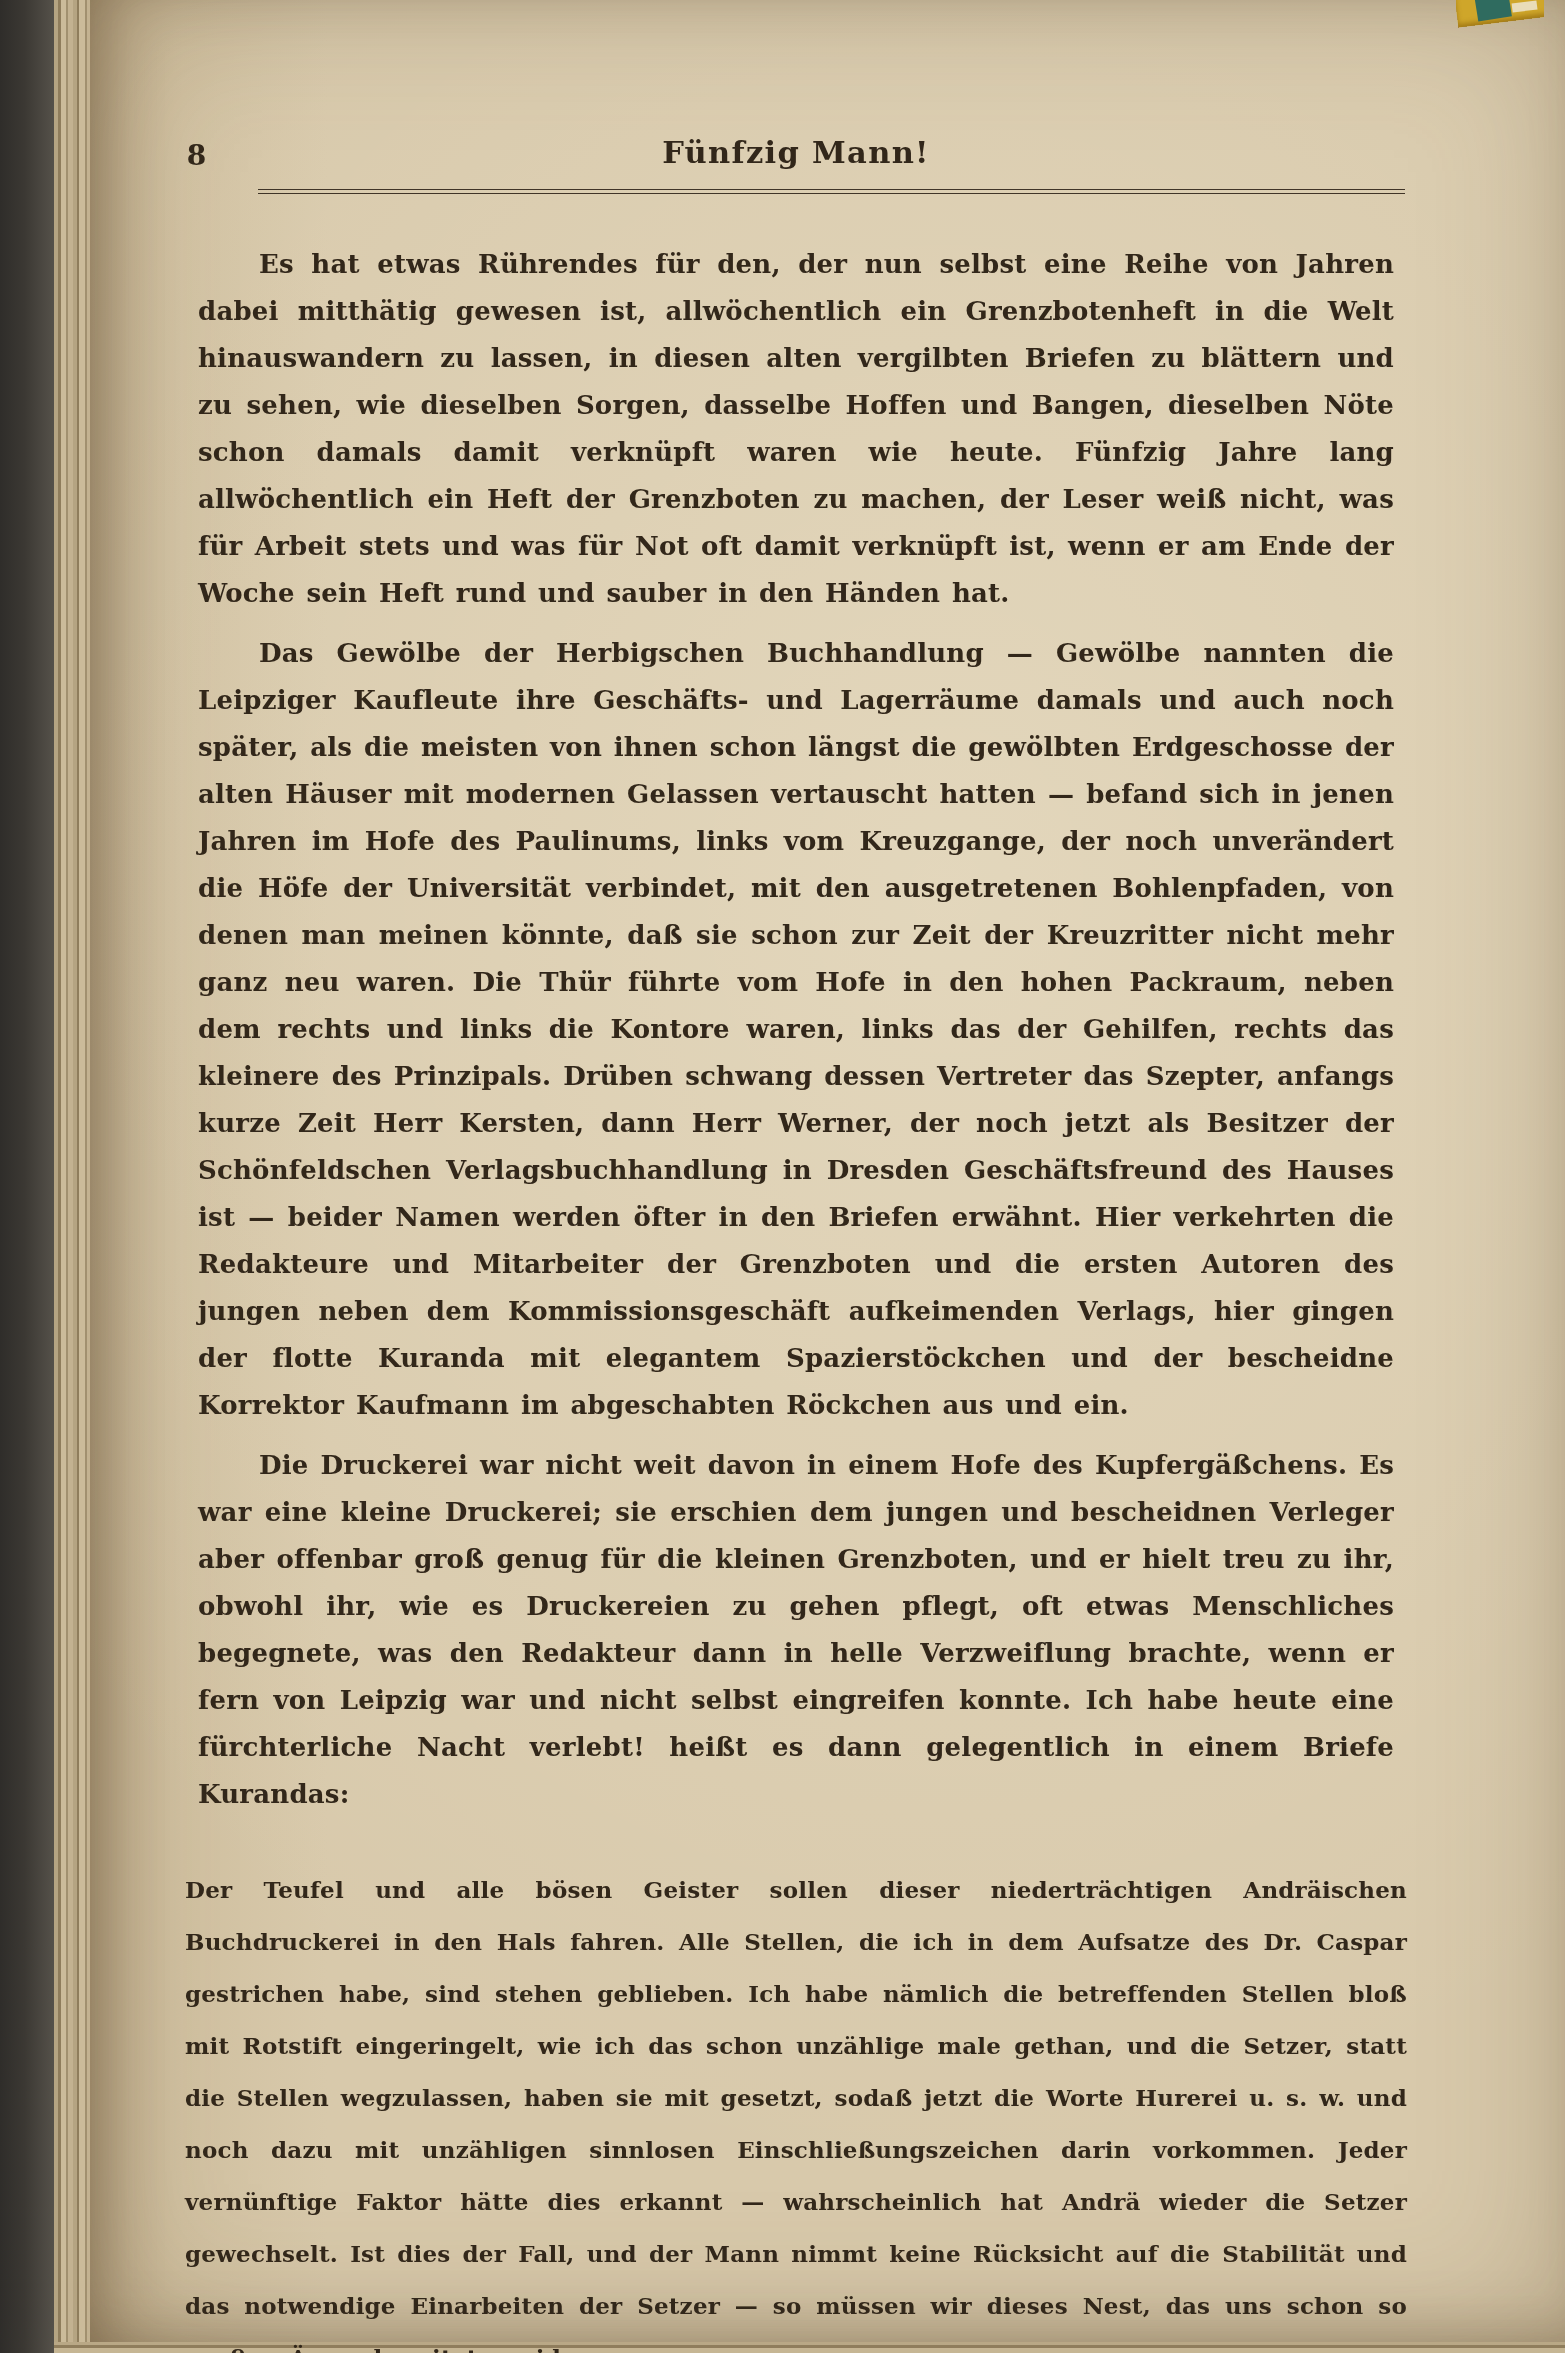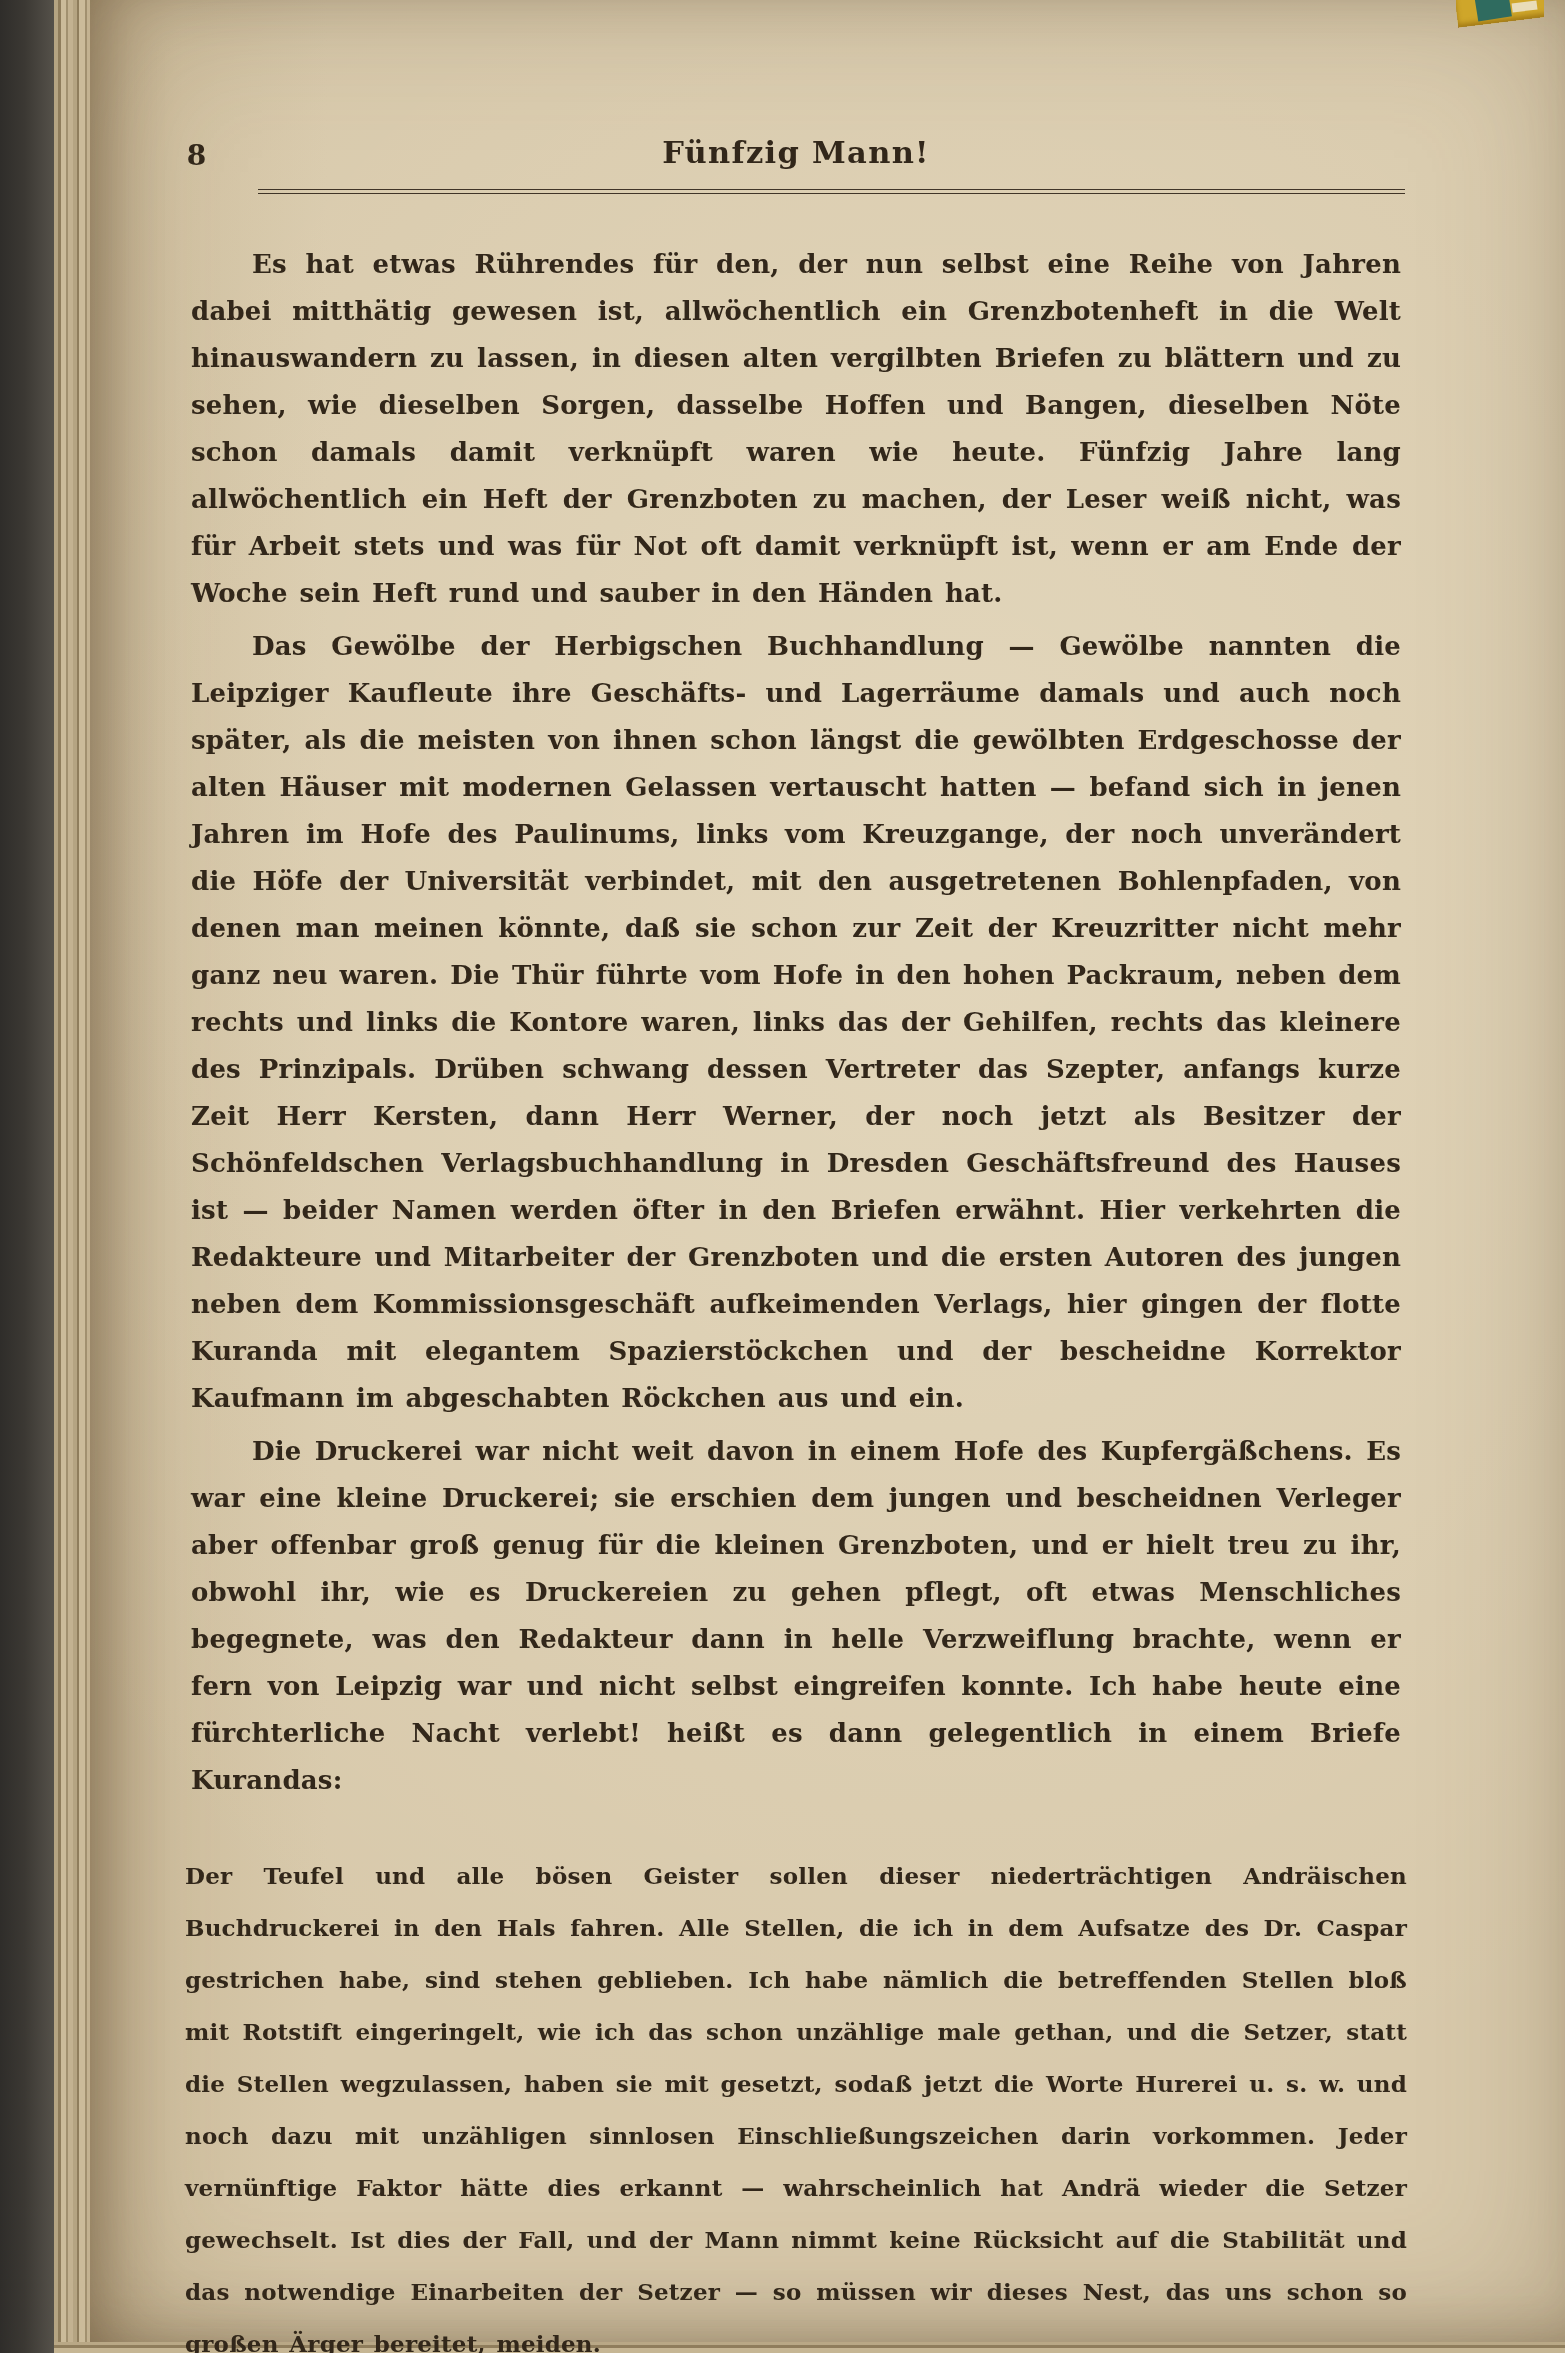--- a/index.html
+++ b/index.html
@@ -61,21 +61,21 @@
   .running-header{
     margin:0;text-align:center;font-size:30.5px;font-weight:bold;letter-spacing:1.3px;
   }
   .header-rule{
     margin-top:13.6px;margin-left:73px;margin-right:1.7px;height:3.4px;
     border-top:1.7px solid rgba(47,36,24,.9);
     border-bottom:1.7px solid rgba(47,36,24,.9);
   }
 
   .body-text{margin-top:47px;font-weight:bold;font-size:26px;line-height:47px;text-align:justify;}
-  .body-text p{margin:6px;text-indent:61px;word-spacing:2.5px;letter-spacing:0.2px;}
+  .body-text p{margin:13px;text-indent:61px;word-spacing:2.5px;letter-spacing:0.2px;}
 
   .letter-quote{
     display:block;margin:46px 0 0 0;
     font-weight:bold;font-size:23px;line-height:52px;
     text-align:justify;word-spacing:2.5px;letter-spacing:0.2px;
   }
 </style>
 </head>
 <body>
 

